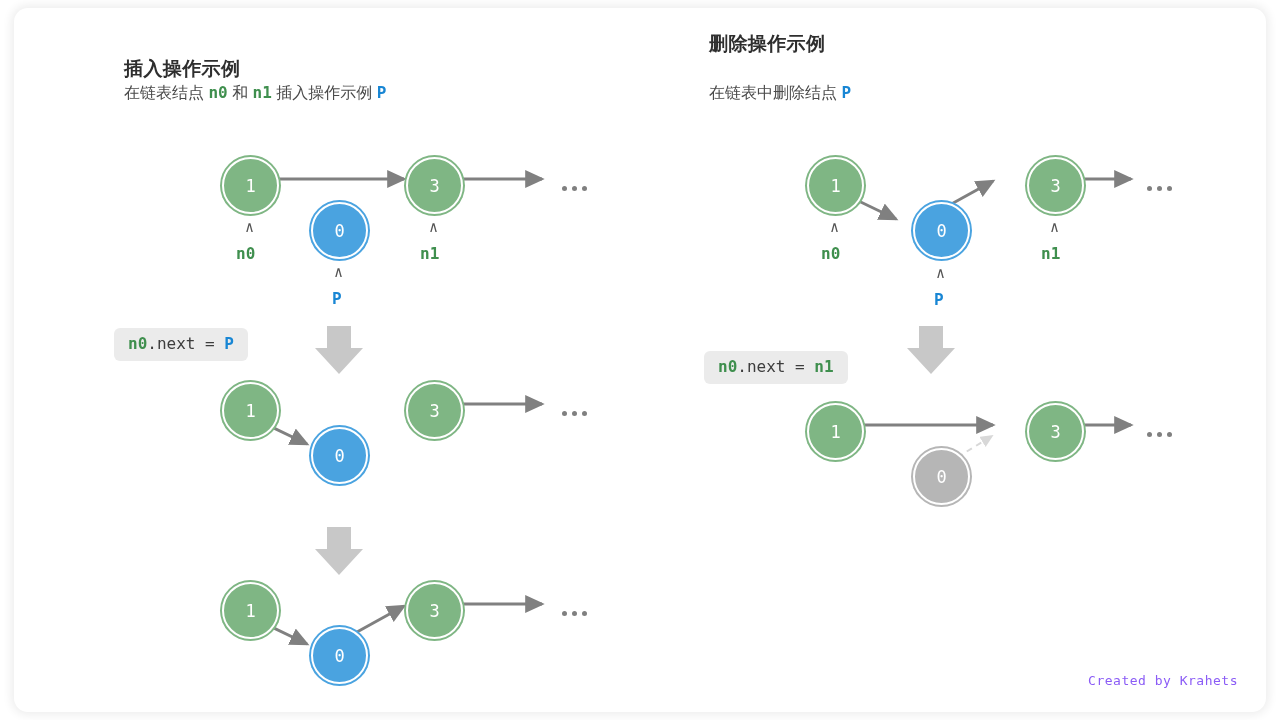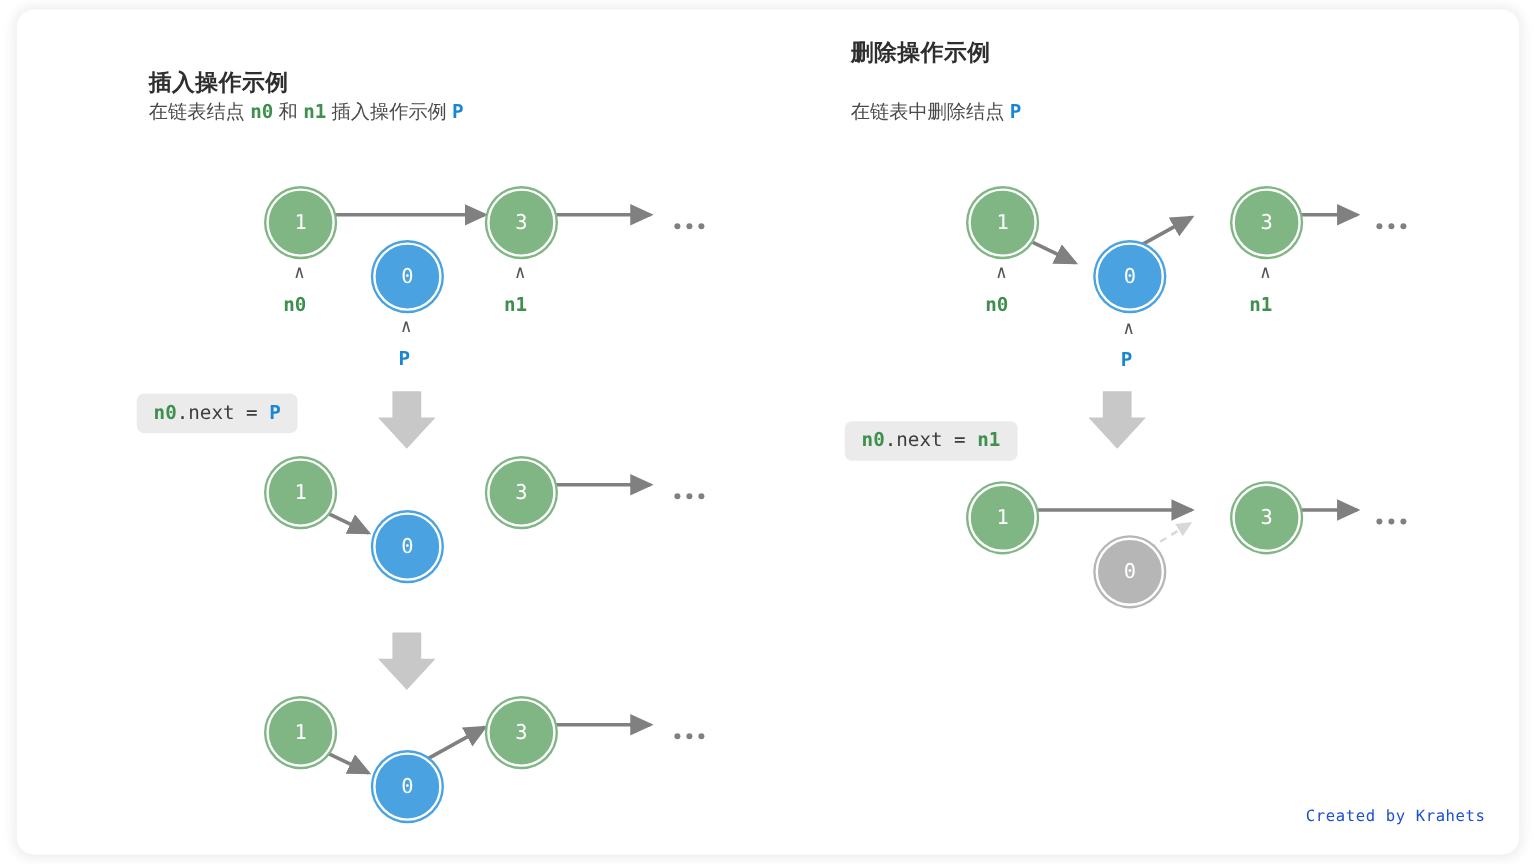--- a/index.html
+++ b/index.html
@@ -134,21 +134,21 @@
     height: 704px;
     pointer-events: none;
   }
 
   .credit {
     position: absolute;
     right: 28px;
     bottom: 24px;
     font-family: "DejaVu Sans Mono", "Liberation Mono", monospace;
     font-size: 13px;
-    color: #1d4ed8;
+    color: #8b5cf6;
     letter-spacing: 0.5px;
   }
 </style>
 </head>
 <body>
 
 <div id="canvas">
 
   <svg class="overlay" viewBox="0 0 1252 704">
     <defs>

